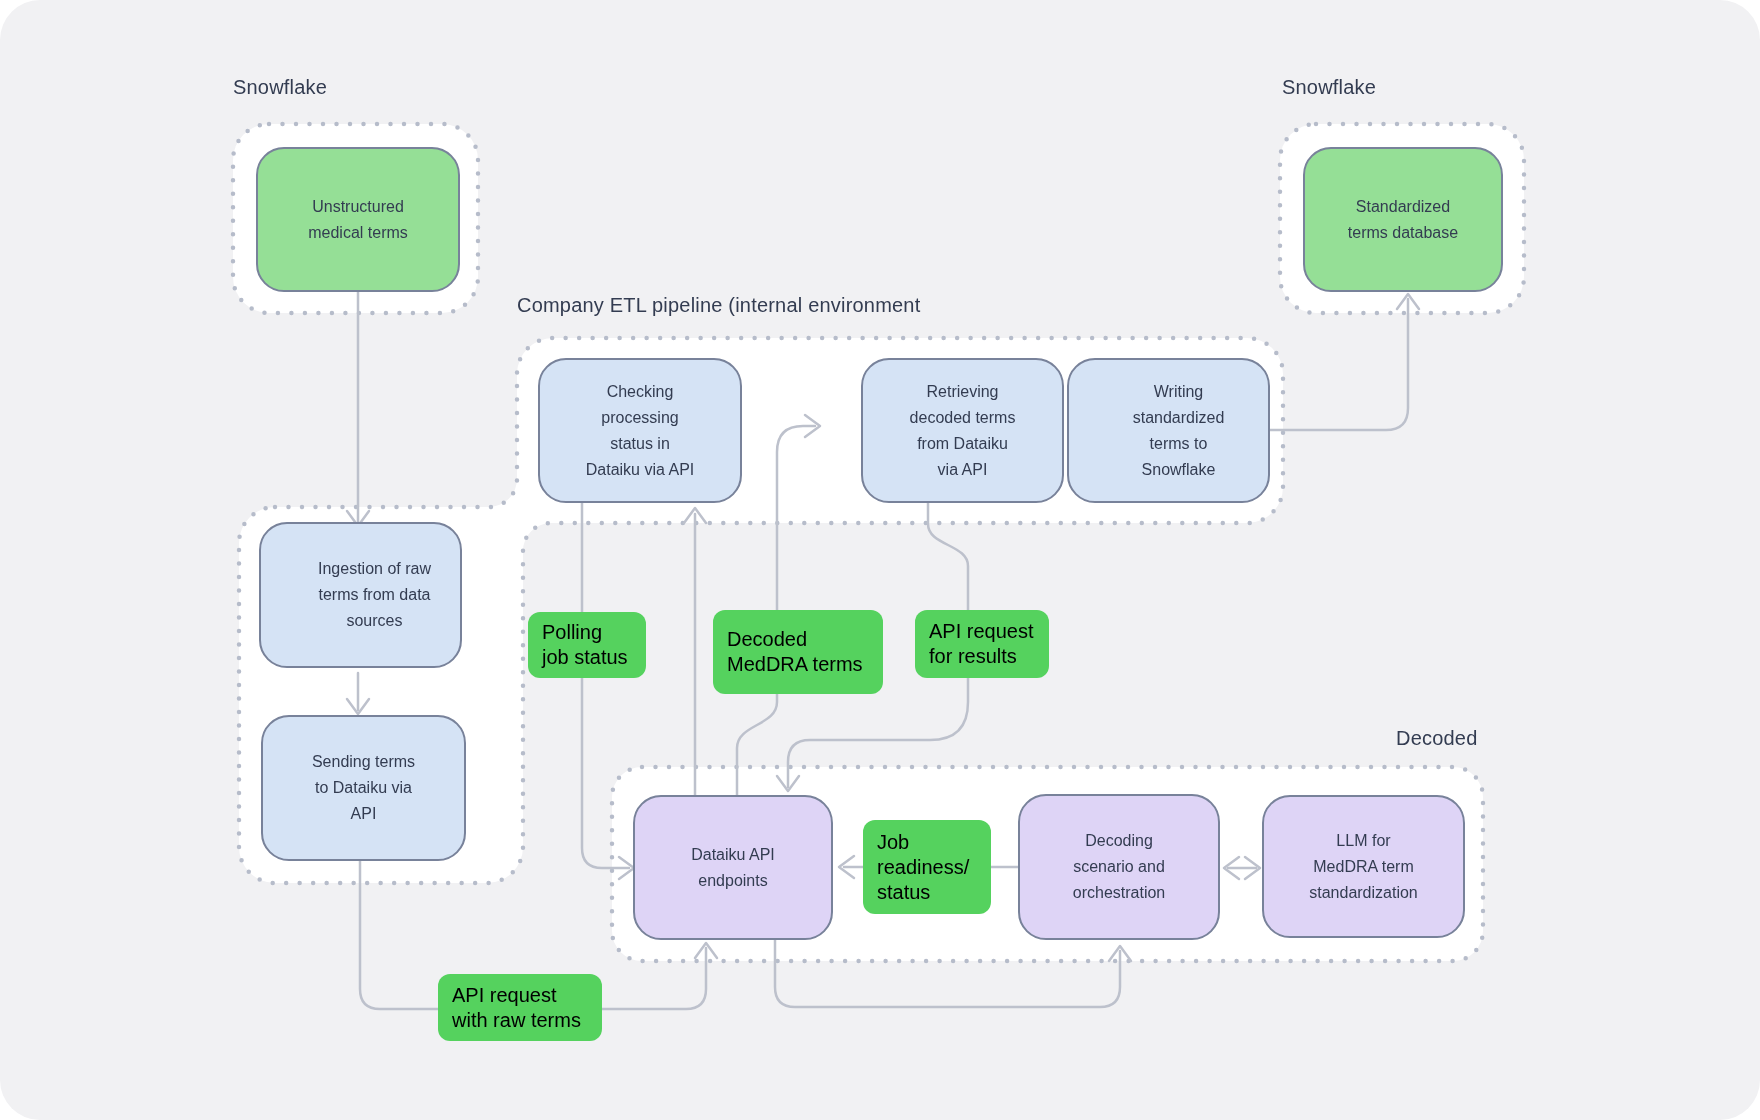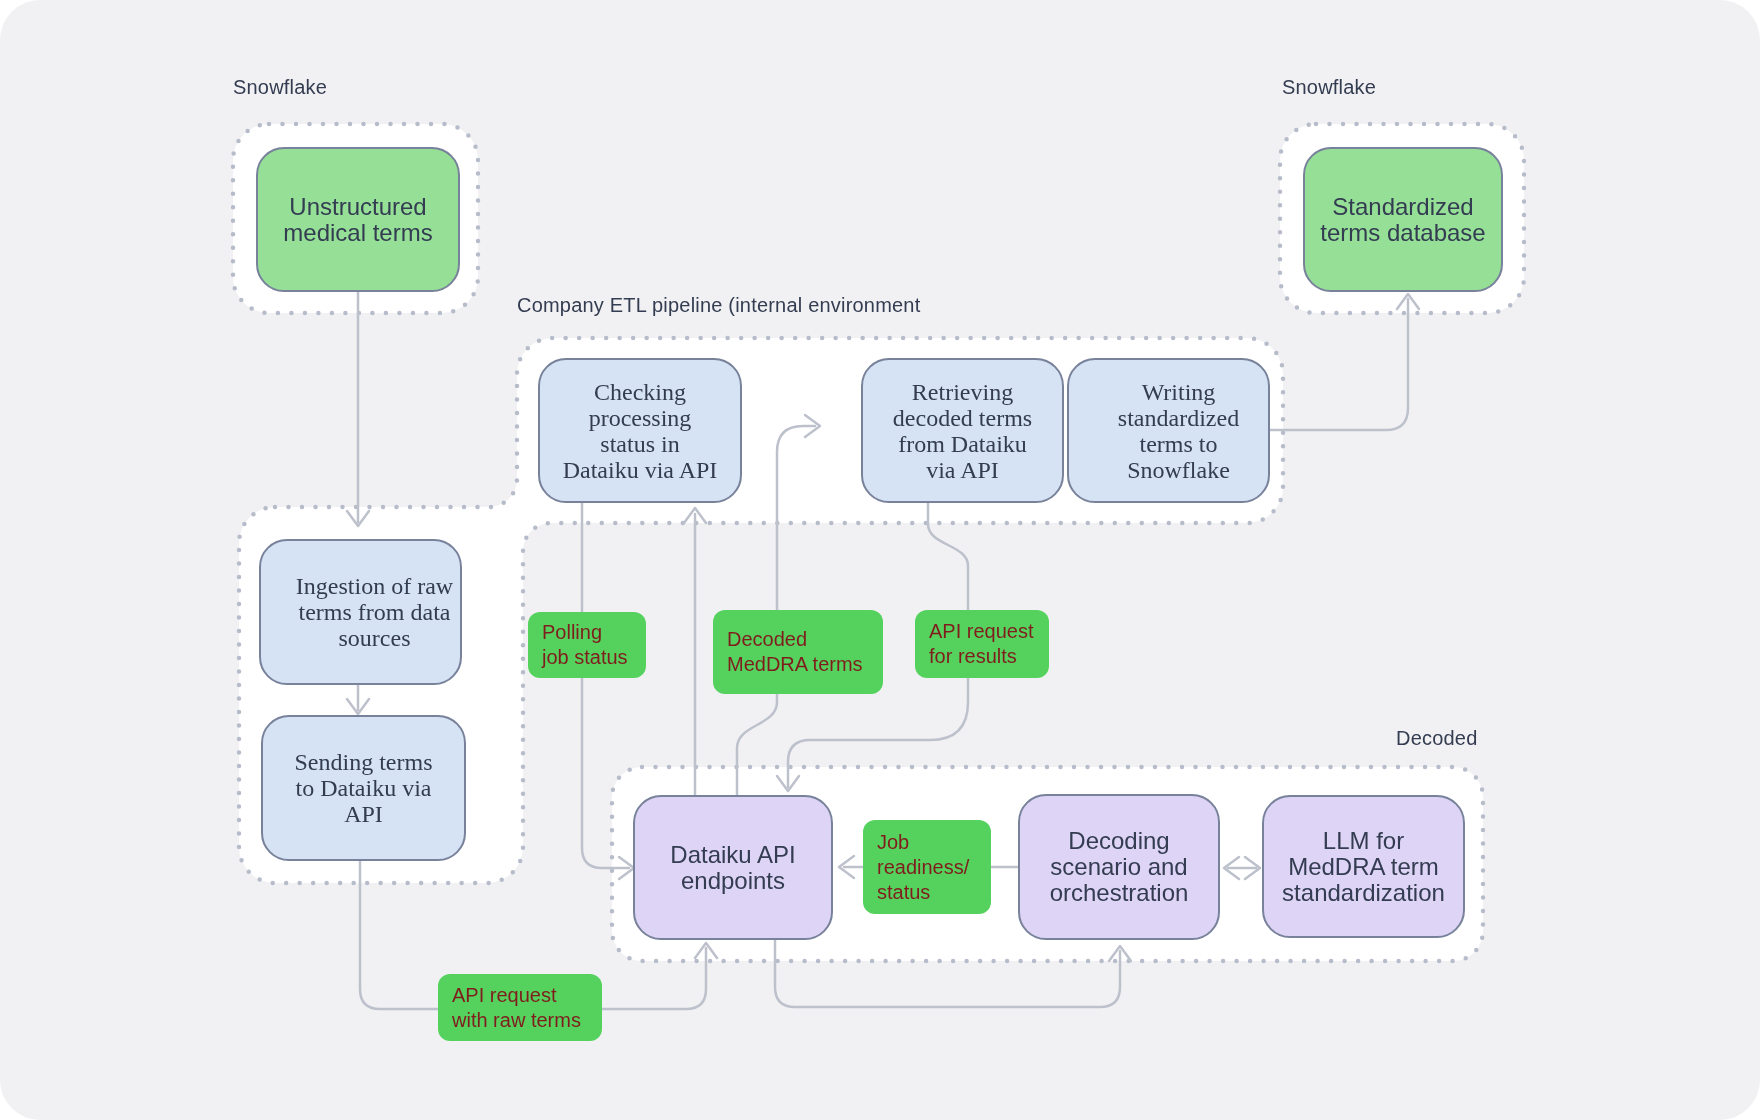--- a/index.html
+++ b/index.html
@@ -16,38 +16,38 @@
   }
   .canvas svg{position:absolute;left:0;top:0;}
   .containers path{fill:var(--container_fill);stroke:var(--container_dot);
     stroke-width:4.5;stroke-dasharray:0 13.5;stroke-linecap:round;}
   .edges path{fill:none;stroke:var(--connector);stroke-width:2.5;
     stroke-linecap:round;stroke-linejoin:round;}
   .glabel{position:absolute;font-size:20px;font-weight:500;color:var(--text);
     letter-spacing:.2px;white-space:pre;}
   .node{position:absolute;border:2.5px solid var(--node_border);border-radius:28px;
     display:flex;align-items:center;justify-content:center;text-align:center;
-    font-size:24px;line-height:26px;font-weight:500;color:var(--text);
+    font-size:16px;line-height:26px;font-weight:500;color:var(--text);
     white-space:pre-line;box-sizing:border-box;}
   .node.green{background:var(--node_green);}
-  .node.blue{background:var(--node_blue);font-family:Liberation Serif, serif;}
+  .node.blue{background:var(--node_blue);}
   .node.purple{background:var(--node_purple);}
   .elabel{position:absolute;background:var(--edge_label_green);border-radius:12px;
-    font-size:20px;line-height:25px;font-weight:500;color:#7f1d1d;
+    font-size:20px;line-height:25px;font-weight:500;color:#000000;
     padding:8px 14px;white-space:pre-line;box-sizing:border-box;
     display:flex;align-items:center;}
   
   #lbl-snowl{left:233px;top:76px;}
   #lbl-snowr{left:1282px;top:76px;}
   #lbl-etl{left:517px;top:294px;}
   #lbl-dataiku{left:1396px;top:727px;}
   
   #n-unstructured{left:256px;top:147px;width:204px;height:145px;}
   #n-standardized{left:1303px;top:147px;width:200px;height:145px;}
-  #n-ingestion{left:259px;top:539px;width:203px;height:146px;padding-left:28px;}
+  #n-ingestion{left:259px;top:522px;width:203px;height:146px;padding-left:28px;}
   #n-sending{left:261px;top:715px;width:205px;height:146px;}
   #n-checking{left:538px;top:358px;width:204px;height:145px;}
   #n-retrieving{left:825px;top:358px;width:203px;height:145px;margin-left:36px;}
   #n-writing{left:1067px;top:358px;width:203px;height:145px;padding-left:20px;}
   #n-endpoints{left:633px;top:795px;width:200px;height:145px;}
   #n-decoding{left:1018px;top:794px;width:202px;height:146px;}
   #n-llm{left:1262px;top:795px;width:203px;height:143px;text-align:center;}
   
   #el-polling{left:528px;top:612px;width:118px;height:66px;}
   #el-decoded{left:713px;top:610px;width:170px;height:84px;}

